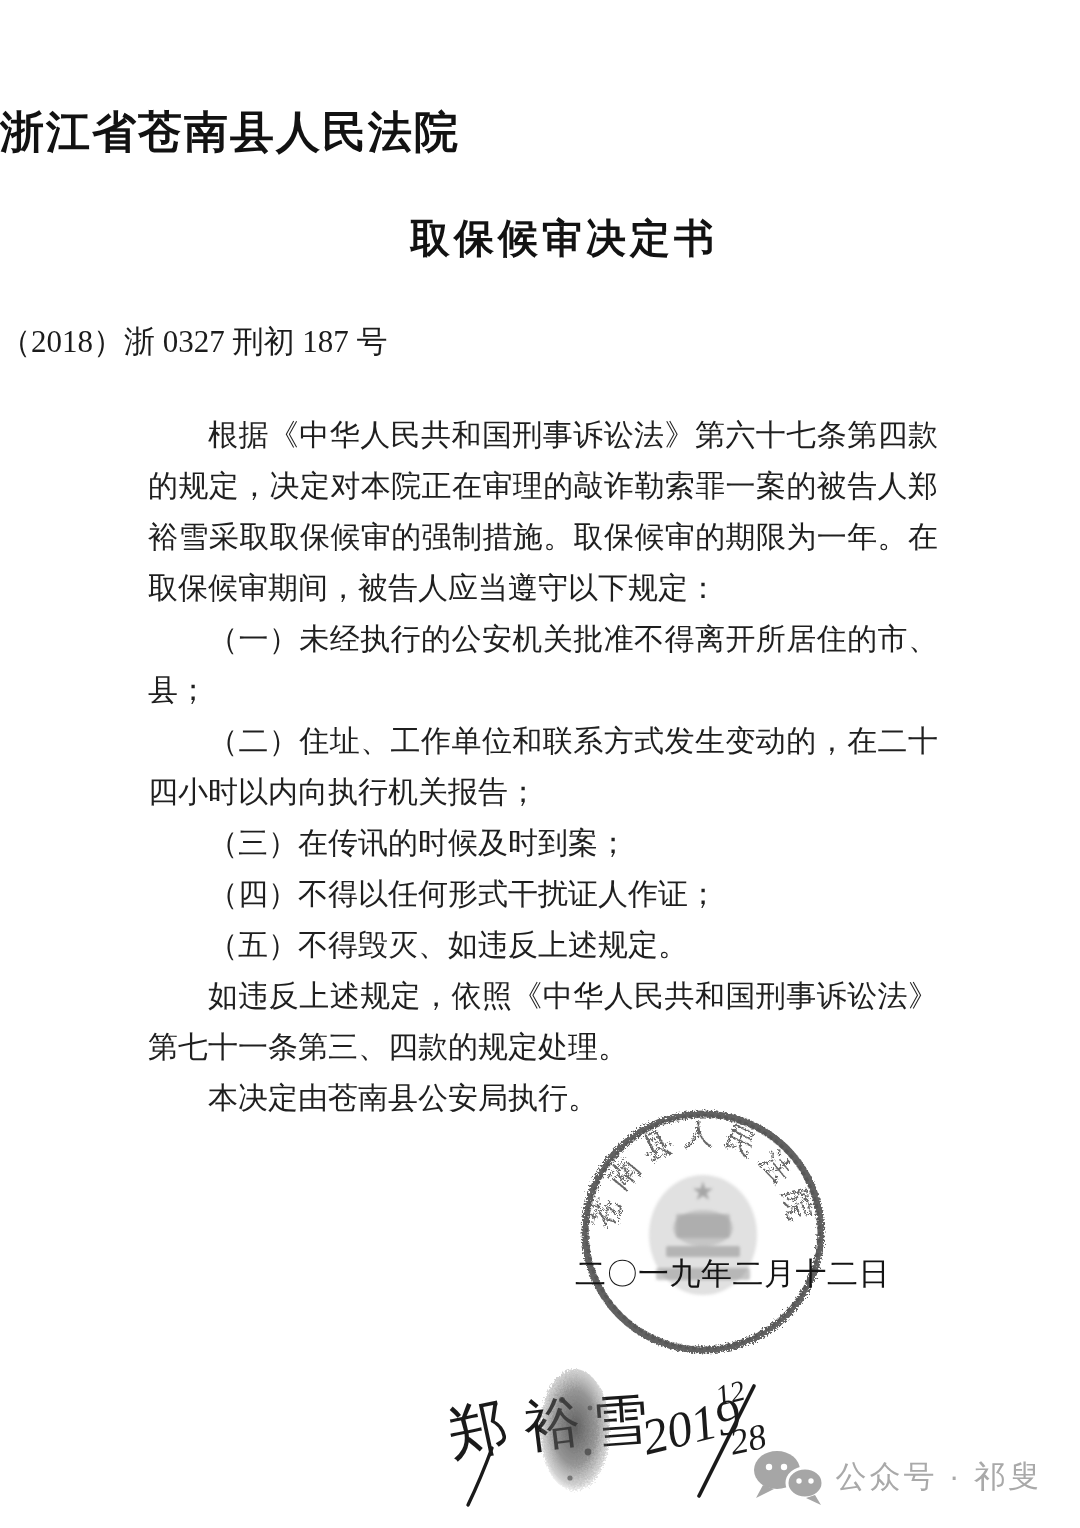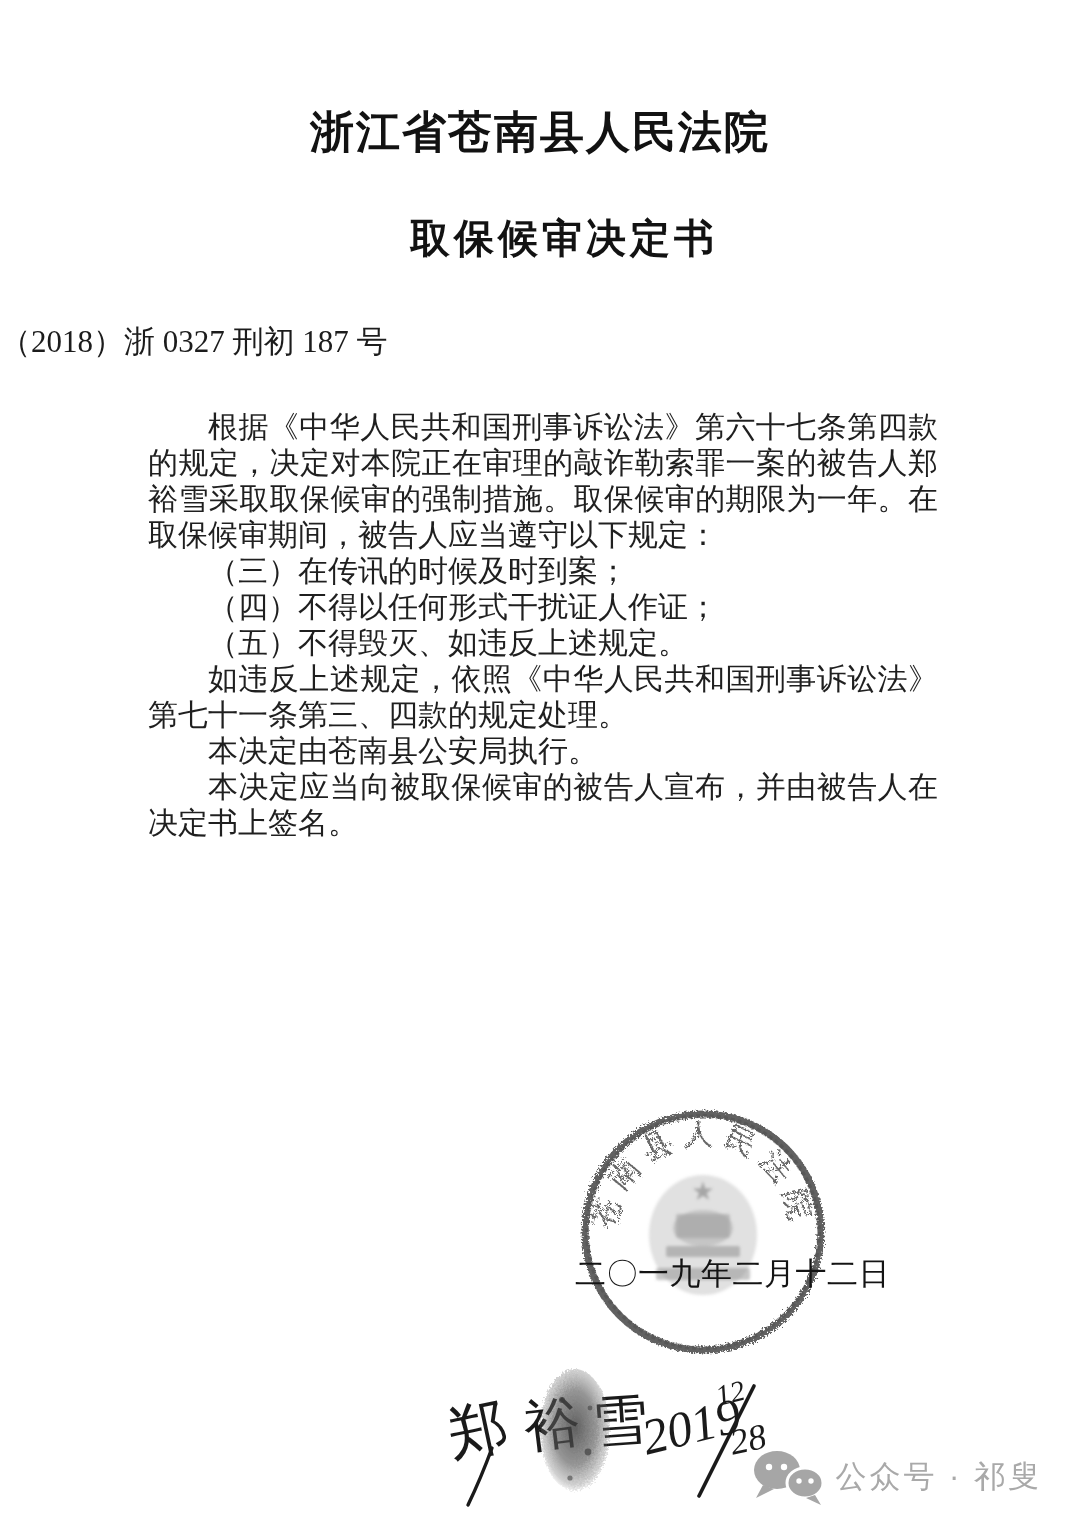--- a/index.html
+++ b/index.html
@@ -6,21 +6,20 @@
   .page{
     position:relative;
     width:1080px;height:1528px;
     background:#ffffff;
     overflow:hidden;
     font-family:"Liberation Serif", serif;
     color:#1f1f1f;
   }
   .court-name{
     margin:103px 0 0 0;
-    text-align:center;
     font-size:44px;
     font-weight:700;
     letter-spacing:2px;
     color:#121212;
   }
   .doc-title{
     margin:49px 0 0 0;
     text-align:center;
     font-size:40px;
     font-weight:700;
@@ -33,21 +32,21 @@
     text-align:left;
     font-size:31px;
     color:#1c1c1c;
   }
   .doc-body{
     position:relative;
     z-index:1;
     margin:46px 0 0 148px;
     width:790px;
     font-size:30px;
-    line-height:36px;
+    line-height:51px;
     text-align:justify;
   }
   .doc-body p{margin:0;text-indent:2em;}
   .overlay{
     position:absolute;
     left:0;top:0;width:1080px;height:1528px;
     z-index:2;
     pointer-events:none;
   }
   .overlay text{font-family:"Liberation Serif", serif;}
@@ -68,26 +67,27 @@
 <body>
 
 <div class="page">
 
   <h1 class="court-name">浙江省苍南县人民法院</h1>
   <h2 class="doc-title">取保候审决定书</h2>
   <div class="case-no">（2018）浙 0327 刑初 187 号</div>
 
   <div class="doc-body">
     <p>根据《中华人民共和国刑事诉讼法》第六十七条第四款的规定，决定对本院正在审理的敲诈勒索罪一案的被告人郑裕雪采取取保候审的强制措施。取保候审的期限为一年。在取保候审期间，被告人应当遵守以下规定：</p>
+    <p>（一）未经执行的公安机关批准不得离开所居住的市、县；</p>
+    <p>（二）住址、工作单位和联系方式发生变动的，在二十四小时以内向执行机关报告；</p>
     <p>（三）在传讯的时候及时到案；</p>
     <p>（四）不得以任何形式干扰证人作证；</p>
     <p>（五）不得毁灭、如违反上述规定。</p>
     <p>如违反上述规定，依照《中华人民共和国刑事诉讼法》第七十一条第三、四款的规定处理。</p>
     <p>本决定由苍南县公安局执行。</p>
-    <p>本决定应当向被取保候审的被告人宣布，并由被告人在决定书上签名。</p>
   </div>
 
   <svg class="overlay" viewBox="0 0 1080 1528" xmlns="http://www.w3.org/2000/svg">
     <defs>
       <filter id="rough" x="-20%" y="-20%" width="140%" height="140%">
         <feTurbulence type="fractalNoise" baseFrequency="0.55" numOctaves="2" result="n"></feTurbulence>
         <feDisplacementMap in="SourceGraphic" in2="n" scale="7"></feDisplacementMap>
       </filter>
       <filter id="soft" x="-30%" y="-30%" width="160%" height="160%">
         <feGaussianBlur stdDeviation="1.6"></feGaussianBlur>

